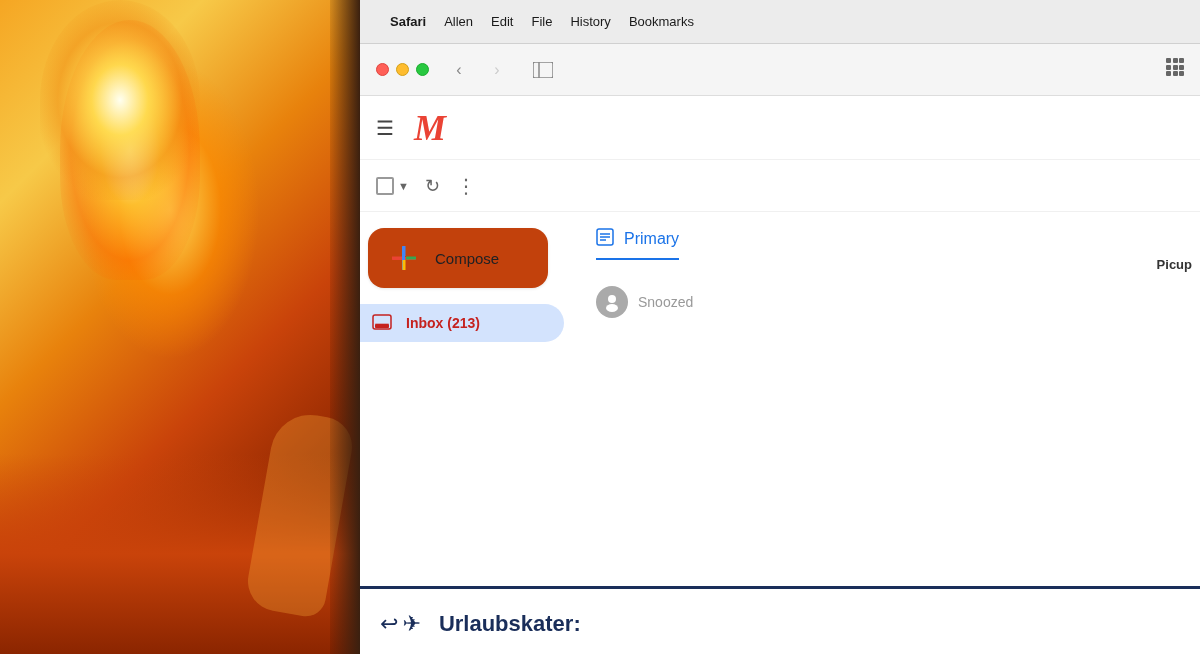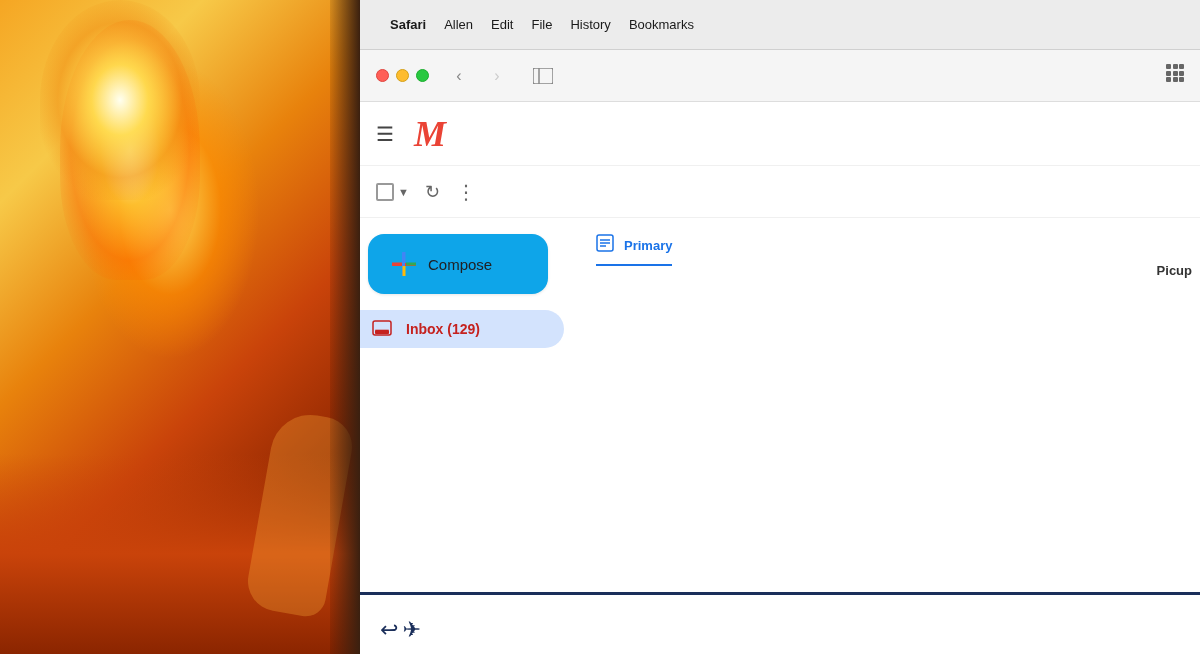--- a/index.html
+++ b/index.html
@@ -38,21 +38,21 @@
       left: 360px;
       top: 0;
       right: 0;
       bottom: 0;
       background: #f0f0f0;
       z-index: 3;
     }
 
     
     .menu-bar {
-      height: 50px;
+      height: 44px;
       background: #ececec;
       display: flex;
       align-items: center;
       padding: 0 12px;
       gap: 18px;
       border-bottom: 1px solid #d0d0d0;
       font-size: 14px;
       color: #1a1a1a;
     }
     .menu-apple {
@@ -220,24 +220,24 @@
     .gmail-sidebar {
       width: 220px;
       padding: 8px 0;
       flex-shrink: 0;
     }
 
     
     .compose-btn {
       display: flex;
       align-items: center;
-      gap: 12px;
+      gap: 19px;
       margin: 8px 16px 16px 8px;
       padding: 18px 24px;
-      background: #0ea5e9;
+      background: #c2410c;
       border-radius: 16px;
       cursor: pointer;
       box-shadow: 0 1px 3px rgba(0,0,0,0.1);
       width: 180px;
     }
     .compose-plus-icon {
       width: 24px;
       height: 24px;
       position: relative;
     }
@@ -276,22 +276,22 @@
       padding: 8px 16px;
       overflow: hidden;
     }
     .primary-tab {
       display: flex;
       align-items: center;
       gap: 10px;
       padding: 8px 0;
       border-bottom: 2px solid #1a73e8;
       color: #1a73e8;
-      font-size: 13px;
-      font-weight: 700;
+      font-size: 16px;
+      font-weight: 400;
       width: fit-content;
     }
     .primary-icon {
       font-size: 16px;
     }
 
     
     .email-row {
       display: flex;
       align-items: center;
@@ -439,48 +439,58 @@
         </div>
 
         <div class="inbox-item">
           <span class="inbox-icon">
             <svg width="20" height="20" viewBox="0 0 20 20" fill="#C5221F">
               <rect x="1" y="3" width="18" height="14" rx="2" fill="none" stroke="#C5221F" stroke-width="1.5"></rect>
               <rect x="3" y="11" width="14" height="5" rx="1" fill="#C5221F" opacity="0.3"></rect>
               <rect x="3" y="12" width="14" height="4" rx="1" fill="#C5221F"></rect>
             </svg>
           </span>
-          <span class="inbox-label">Inbox (129)</span>
+          <span class="inbox-label">Inbox (213)</span>
         </div>
       </div>
 
       <div class="gmail-content">
 
         <div class="primary-tab">
           <span class="primary-icon">
             <svg width="18" height="18" viewBox="0 0 18 18" fill="none">
               <rect x="1" y="1" width="16" height="16" rx="2" stroke="#1a73e8" stroke-width="1.5" fill="none"></rect>
               <line x1="4" y1="6" x2="14" y2="6" stroke="#1a73e8" stroke-width="1.5"></line>
               <line x1="4" y1="9" x2="14" y2="9" stroke="#1a73e8" stroke-width="1.5"></line>
               <line x1="4" y1="12" x2="10" y2="12" stroke="#1a73e8" stroke-width="1.5"></line>
             </svg>
           </span>
           <span>Primary</span>
         </div>
 
+        <div class="email-row" style="margin-top:20px;">
+          <div class="email-avatar" style="background:#aaa;">
+            <svg width="20" height="20" viewBox="0 0 20 20" fill="white">
+              <circle cx="10" cy="7" r="4"></circle>
+              <ellipse cx="10" cy="16" rx="6" ry="4"></ellipse>
+            </svg>
+          </div>
+          <span>Snoozed</span>
+        </div>
 
         <div style="position:absolute;right:8px;top:161px;font-size:13px;font-weight:700;color:#333;">Picup</div>
 
         <div style="position:absolute;right:8px;top:540px;font-size:13px;font-weight:700;color:#333;">UpVil</div>
       </div>
     </div>
 
     <div class="notification-bar">
       <div class="notification-text">
         <span class="notif-icons">
           <span>↩</span>
           <span style="margin-left:4px;">✈</span>
         </span>
+        <span class="notif-bold">Urlaubskater:</span>
       </div>
     </div>
 
   </div>
 </div>
 
 </body></html>

